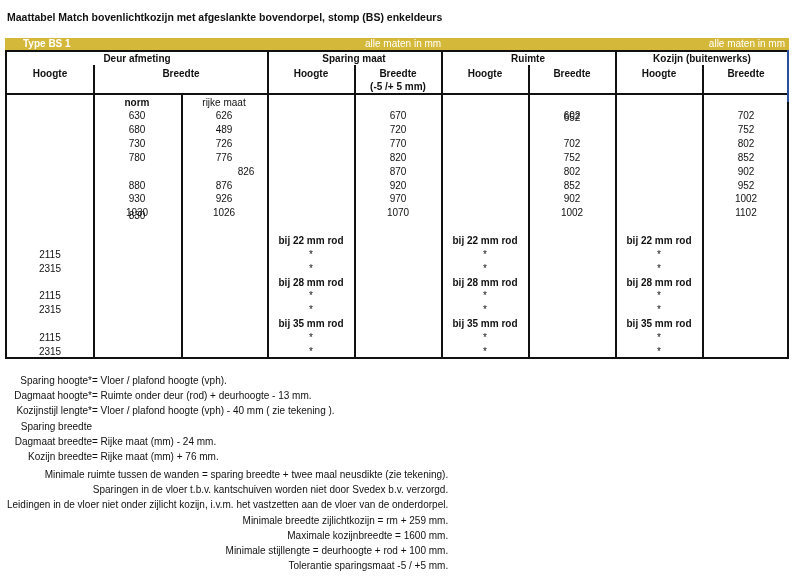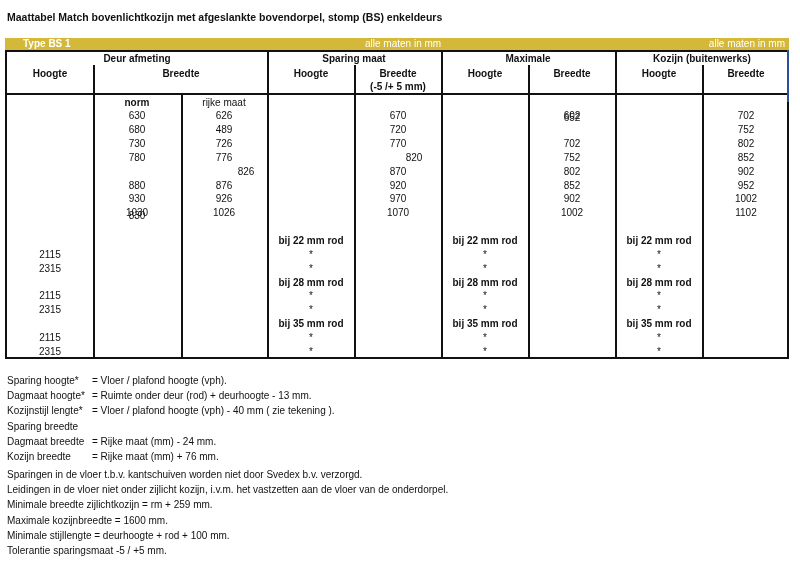--- a/index.html
+++ b/index.html
@@ -12,21 +12,21 @@
   .bar .m1 { left:360px; }
   .bar .m2 { right:4px; }
   .tbl { position:absolute; left:5px; top:50px; width:784px; height:309px;
          border:2px solid #111; box-sizing:border-box; }
   .tbl .rb { position:absolute; right:-2px; top:-2px; width:2px; height:52px; background:#2b4f9a; }
   .vl { position:absolute; top:0; bottom:0; width:2px; background:#111; }
   .vlh { position:absolute; width:2px; background:#111; }
   .hl { position:absolute; left:0; right:0; height:2px; background:#111; }
   .t { position:absolute; font-size:10px; white-space:nowrap; text-align:center; transform:translateX(-50%); }
   .b { font-weight:bold; }
-  .notes { position:absolute; left:7px; font-size:10px; line-height:15.2px; }
+  .notes { position:absolute; left:7px; font-size:10px; line-height:15.2px;text-align:right; }
   .notes1 { top:373px; }
   .notes1 .row { display:flex; }
   .notes1 .k { width:85px; }
   .notes2 { top:467px; }
 </style>
 </head>
 <body>
 
 <div class="title">Maattabel Match bovenlichtkozijn met afgeslankte bovendorpel, stomp (BS) enkeldeurs</div>
 
@@ -45,21 +45,21 @@
 
   <div class="vlh" style="left:86px; top:13px; bottom:0"></div>
   <div class="vlh" style="left:174px; top:41px; bottom:0"></div>
   <div class="vlh" style="left:347px; top:13px; bottom:0"></div>
   <div class="vlh" style="left:521px; top:13px; bottom:0"></div>
   <div class="vlh" style="left:695px; top:13px; bottom:0"></div>
   <div class="hl" style="top:41px"></div>
 
   <div class="t b" style="left:130px; top:1px">Deur afmeting</div>
   <div class="t b" style="left:347px; top:1px">Sparing maat</div>
-  <div class="t b" style="left:521px; top:1px">Maximale</div>
+  <div class="t b" style="left:521px; top:1px">Ruimte</div>
   <div class="t b" style="left:695px; top:1px">Kozijn (buitenwerks)</div>
 
   <div class="t b" style="left:43px; top:16px">Hoogte</div>
   <div class="t b" style="left:174px; top:16px">Breedte</div>
   <div class="t b" style="left:304px; top:16px">Hoogte</div>
   <div class="t b" style="left:391px; top:16px">Breedte</div>
   <div class="t b" style="left:391px; top:29px">(-5 /+ 5 mm)</div>
   <div class="t b" style="left:478px; top:16px">Hoogte</div>
   <div class="t b" style="left:565px; top:16px">Breedte</div>
   <div class="t b" style="left:652px; top:16px">Hoogte</div>
@@ -79,21 +79,21 @@
       <div class="t" style="left: 391px; top: 71.9px;">720</div>
       <div class="t" style="left: 565px; top: 60px;">652</div>
       <div class="t" style="left: 739px; top: 71.9px;">752</div>
       <div class="t" style="left: 130px; top: 85.8px;">730</div>
       <div class="t" style="left: 217px; top: 85.8px;">726</div>
       <div class="t" style="left: 391px; top: 85.8px;">770</div>
       <div class="t" style="left: 565px; top: 85.8px;">702</div>
       <div class="t" style="left: 739px; top: 85.8px;">802</div>
       <div class="t" style="left: 130px; top: 99.7px;">780</div>
       <div class="t" style="left: 217px; top: 99.7px;">776</div>
-      <div class="t" style="left: 391px; top: 99.7px; margin-left: 16px;">820</div>
+      <div class="t" style="left: 391px; top: 99.7px;">820</div>
       <div class="t" style="left: 565px; top: 99.7px;">752</div>
       <div class="t" style="left: 739px; top: 99.7px;">852</div>
       <div class="t" style="left: 130px; top: 113.6px; margin-top: 44px;">830</div>
       <div class="t" style="left: 217px; top: 113.6px; padding-left: 44px;">826</div>
       <div class="t" style="left: 391px; top: 113.6px;">870</div>
       <div class="t" style="left: 565px; top: 113.6px;">802</div>
       <div class="t" style="left: 739px; top: 113.6px;">902</div>
       <div class="t" style="left: 130px; top: 127.5px;">880</div>
       <div class="t" style="left: 217px; top: 127.5px; text-align: center;">876</div>
       <div class="t" style="left: 391px; top: 127.5px;">920</div>
@@ -164,19 +164,20 @@
     <div class="row">
       <span class="k">Dagmaat breedte</span>
       <span>= Rijke maat (mm) - 24 mm.</span>
     </div>
     <div class="row">
       <span class="k">Kozijn breedte</span>
       <span>= Rijke maat (mm) + 76 mm.</span>
     </div>
   </div>
 <div class="notes notes2" id="notes">
+    <div>Minimale ruimte tussen de wanden = sparing breedte + twee maal neusdikte (zie tekening).</div>
     <div>Sparingen in de vloer t.b.v. kantschuiven worden niet door Svedex b.v. verzorgd.</div>
     <div>Leidingen in de vloer niet onder zijlicht kozijn, i.v.m. het vastzetten aan de vloer van de onderdorpel.</div>
     <div>Minimale breedte zijlichtkozijn = rm + 259 mm.</div>
     <div>Maximale kozijnbreedte = 1600 mm.</div>
     <div>Minimale stijllengte = deurhoogte + rod + 100 mm.</div>
     <div>Tolerantie sparingsmaat -5 / +5 mm.</div>
   </div>
 
 </body></html>

